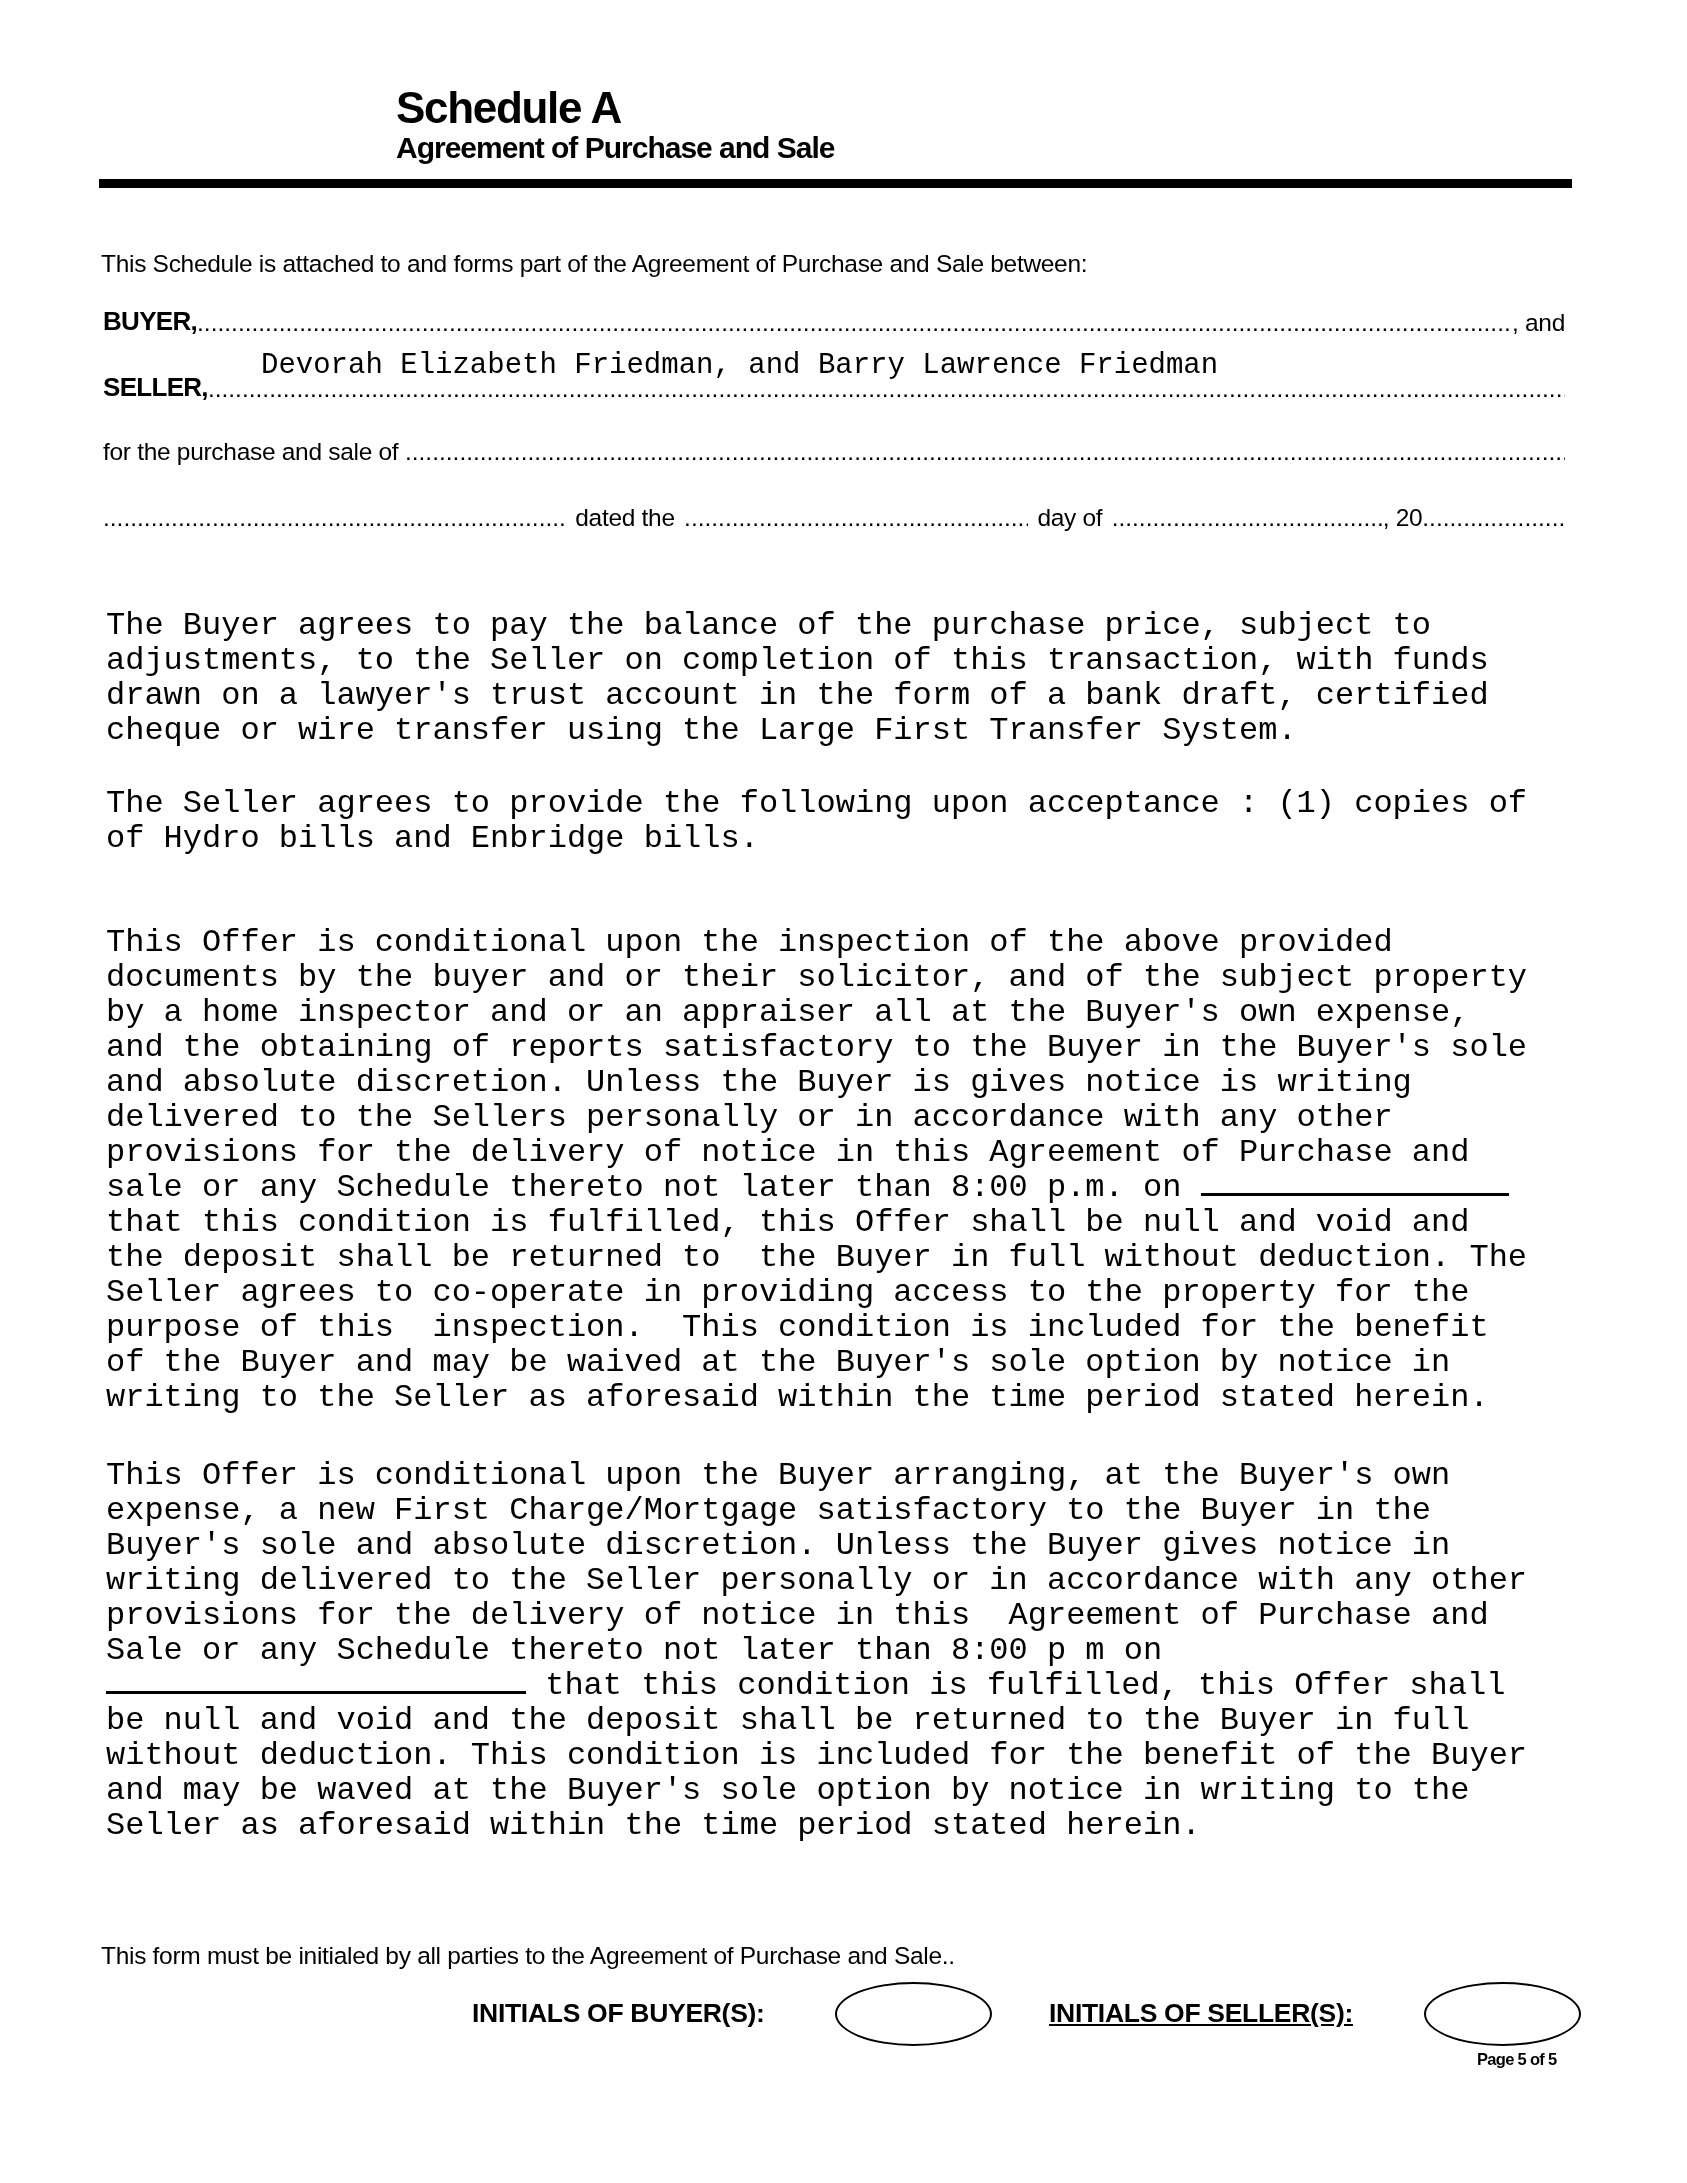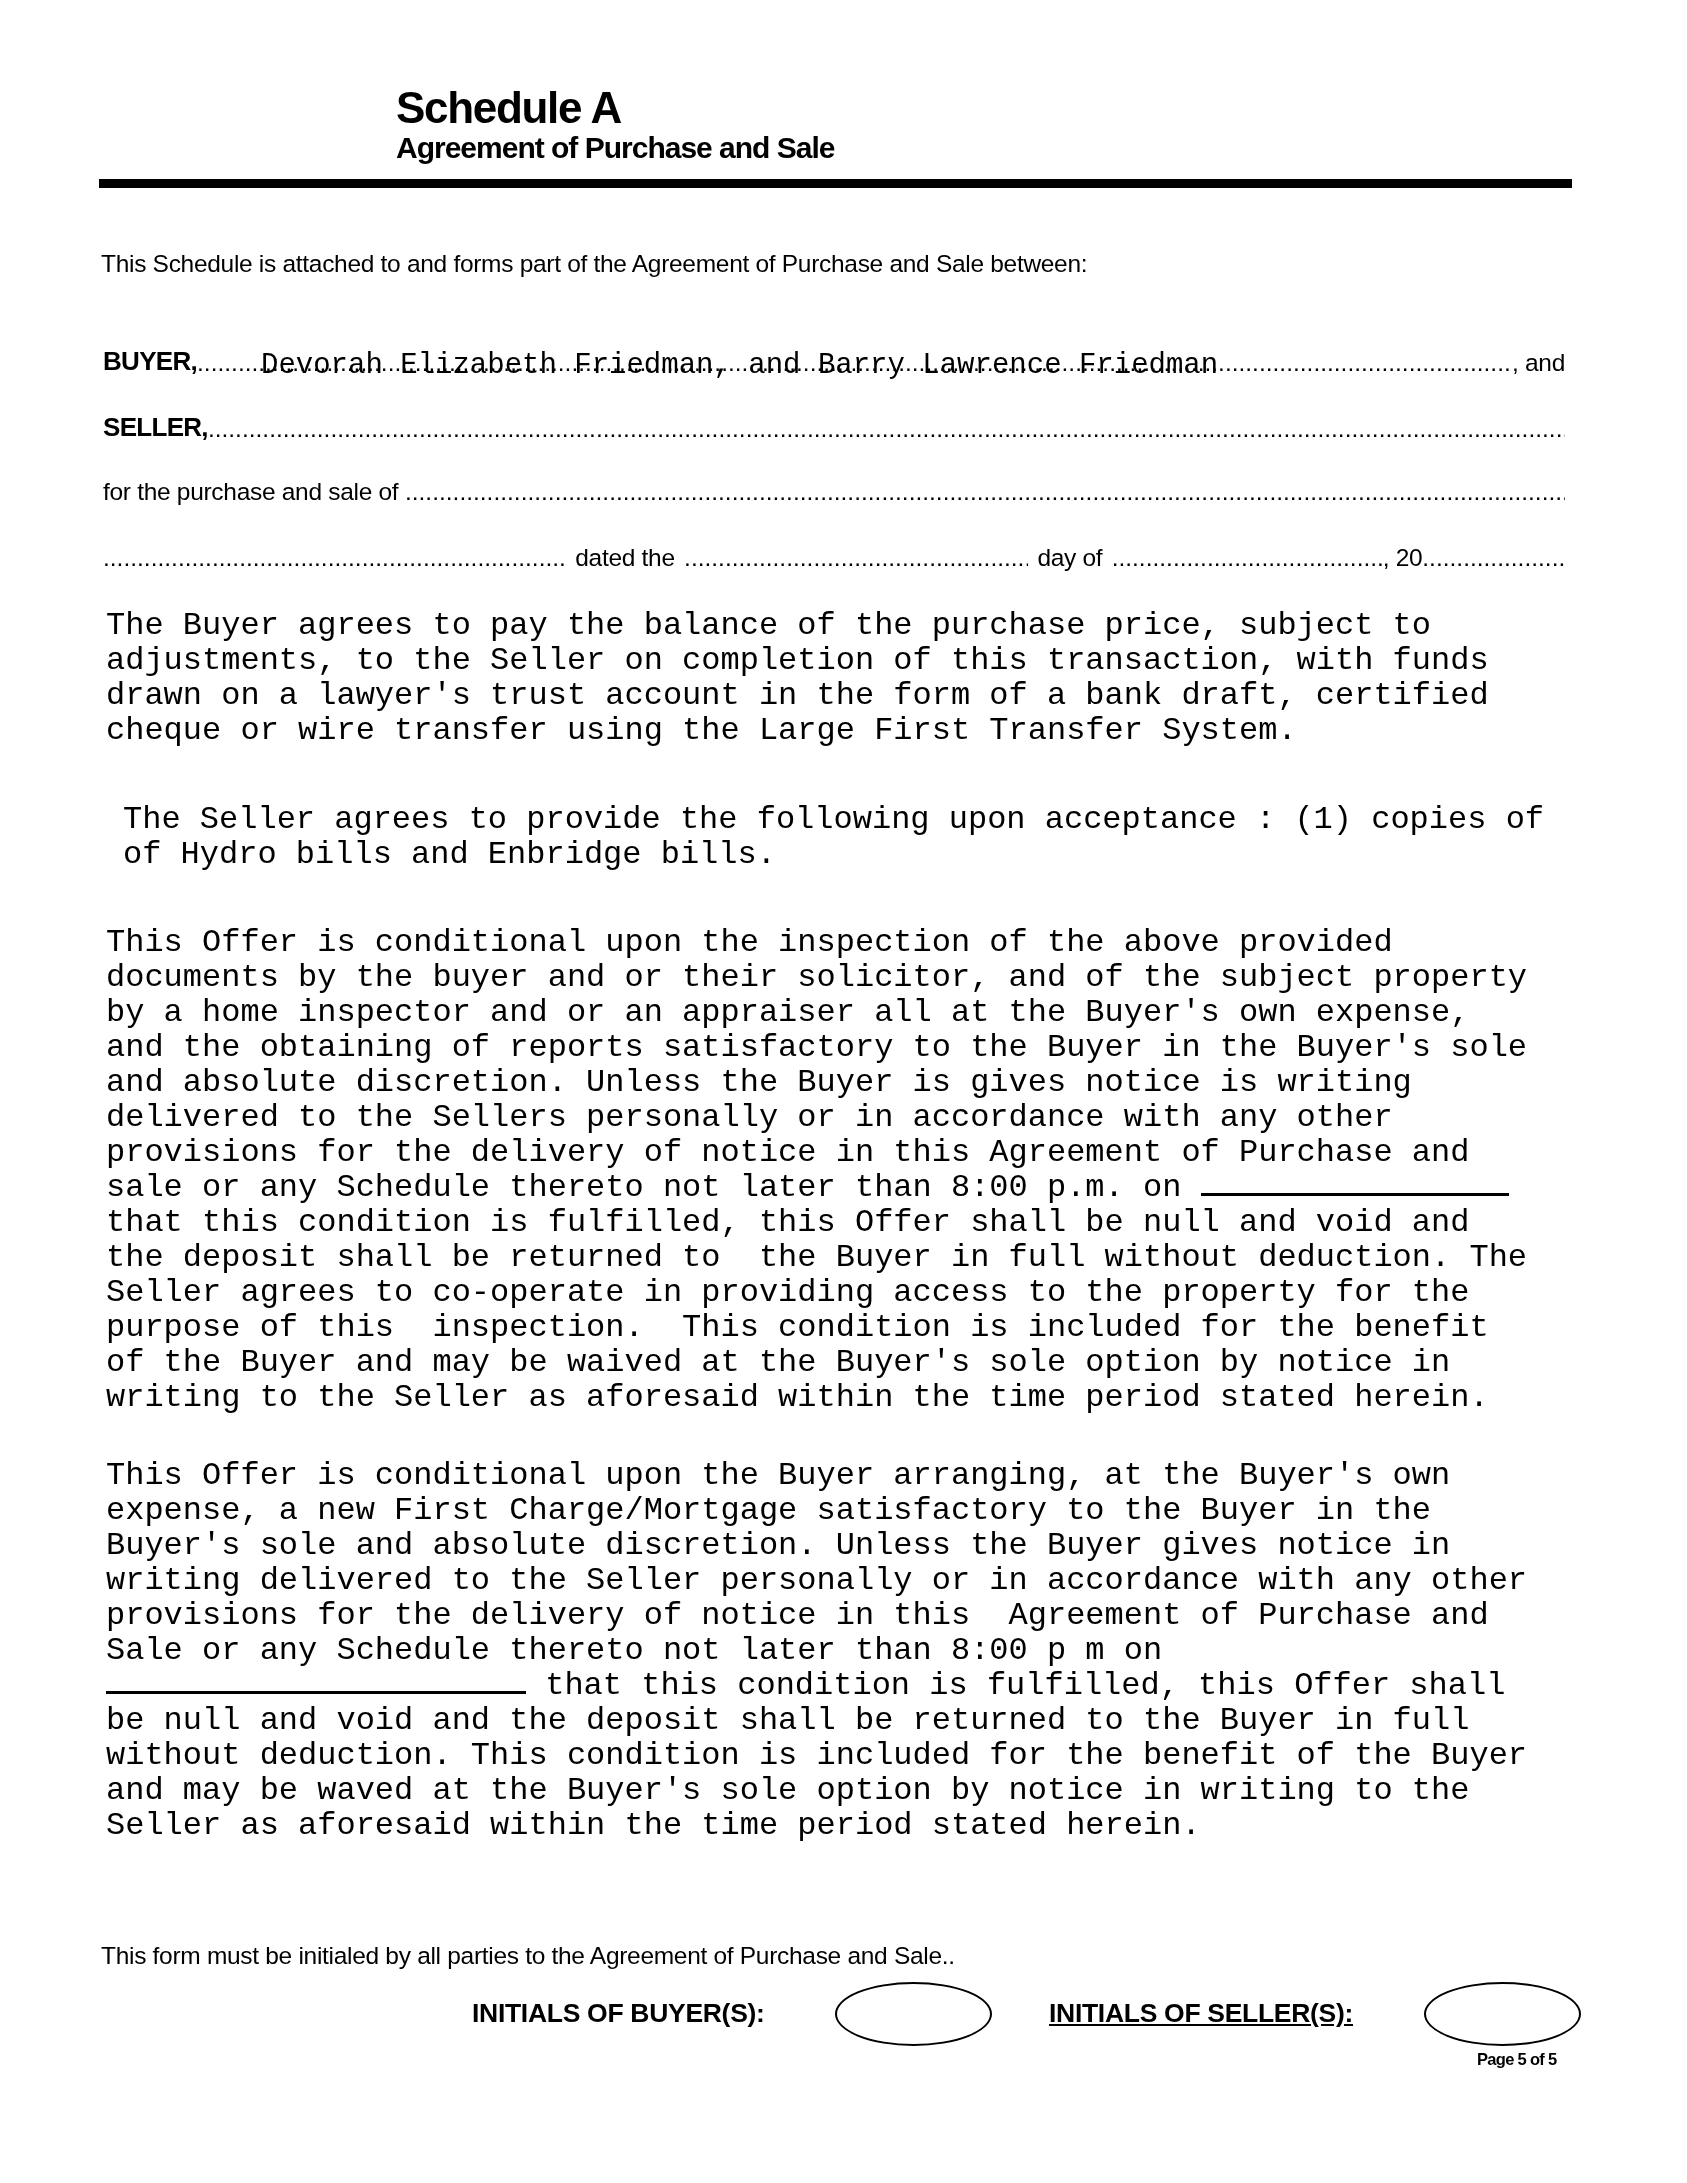--- a/index.html
+++ b/index.html
@@ -2,21 +2,21 @@
 <html style="font-size:10.6px"><head>
 <meta charset="utf-8">
 <style>
   html, body { margin: 0; padding: 0; background: #fff; }
   body { width: 1687px; height: 2183px; position: relative; overflow: hidden; color: #000; }
   .abs { position: absolute; }
   .hdr-title { left: 396px; top: 85px; font-family: "Liberation Sans", sans-serif; font-weight: bold; font-size: 44px; line-height: 46px; letter-spacing: -1.3px; }
   .hdr-sub { left: 396px; top: 131px; font-family: "Liberation Sans", sans-serif; font-weight: bold; font-size: 30px; line-height: 33px; letter-spacing: -1px; }
   .rule { left: 99px; top: 179px; width: 1473px; height: 8.6px; background: #000; }
   .sans { font-family: "Liberation Sans", sans-serif; font-size: 24.5px; letter-spacing: -0.3px; white-space: nowrap; }
-  .line { left: 103px; width: 1462px; display: flex; align-items: flex-end; margin-top: 40px; }
+  .line { left: 103px; width: 1462px; display: flex; align-items: flex-end; }
   .line .lbl { font-weight: bold; font-size: 26px; letter-spacing: -0.7px; }
   .dots { flex: 1; overflow: hidden; white-space: nowrap; }
   .dots::after { content: "........................................................................................................................................................................................................................................................................................................................................................................"; letter-spacing: 0px; }
   .fill { left: 261px; top: 349px; font-family: "Liberation Mono", monospace; font-size: 29px; white-space: pre; }
   .mono { left: 106px; font-family: "Liberation Mono", monospace; font-size: 32px; line-height: 35px; white-space: pre; }
   .blank { display: inline-block; border-bottom: 3.3px solid #000; vertical-align: baseline; height: 8px; }
   .foot-note { left: 101px; top: 1942px; }
   .init { font-family: "Liberation Sans", sans-serif; font-weight: bold; font-size: 26.5px; letter-spacing: -0.3px; white-space: nowrap; }
   .oval { border: 2px solid #000; border-radius: 50%; width: 153px; height: 60px; background: transparent; }
   .page { font-family: "Liberation Sans", sans-serif; font-weight: bold; font-size: 16.5px; letter-spacing: -0.7px; }
@@ -59,21 +59,21 @@
   <span style="width:9.3px"></span>
   <span class="dots" style="flex:0 0 271px"></span>
   <span>, 20</span>
   <span class="dots"></span>
 </div>
 
 <div class="abs mono" style="top:573px;">
 <div>The Buyer agrees to pay the balance of the purchase price, subject to</div><div>adjustments, to the Seller on completion of this transaction, with funds</div><div>drawn on a lawyer's trust account in the form of a bank draft, certified</div><div>cheque or wire transfer using the Large First Transfer System.</div>
 </div>
 
-<div class="abs mono" style="top:767px;margin-left:17px;">
+<div class="abs mono" style="top:751px;">
 <div>The Seller agrees to provide the following upon acceptance : (1) copies of</div><div>of Hydro bills and Enbridge bills.</div>
 </div>
 
 <div class="abs mono" style="top:890px;">
 <div>This Offer is conditional upon the inspection of the above provided</div><div>documents by the buyer and or their solicitor, and of the subject property</div><div>by a home inspector and or an appraiser all at the Buyer's own expense,</div><div>and the obtaining of reports satisfactory to the Buyer in the Buyer's sole</div><div>and absolute discretion. Unless the Buyer is gives notice is writing</div><div>delivered to the Sellers personally or in accordance with any other</div><div>provisions for the delivery of notice in this Agreement of Purchase and</div><div><span>sale or any Schedule thereto not later than 8:00 p.m. on </span><span class="blank" style="width:308px"></span></div><div>that this condition is fulfilled, this Offer shall be null and void and</div><div>the deposit shall be returned to  the Buyer in full without deduction. The</div><div>Seller agrees to co-operate in providing access to the property for the</div><div>purpose of this  inspection.  This condition is included for the benefit</div><div>of the Buyer and may be waived at the Buyer's sole option by notice in</div><div>writing to the Seller as aforesaid within the time period stated herein.</div>
 </div>
 
 <div class="abs mono" style="top:1423px;">
 <div>This Offer is conditional upon the Buyer arranging, at the Buyer's own</div><div>expense, a new First Charge/Mortgage satisfactory to the Buyer in the</div><div>Buyer's sole and absolute discretion. Unless the Buyer gives notice in</div><div>writing delivered to the Seller personally or in accordance with any other</div><div>provisions for the delivery of notice in this  Agreement of Purchase and</div><div>Sale or any Schedule thereto not later than 8:00 p m on</div><div><span class="blank" style="width:420px"></span><span> that this condition is fulfilled, this Offer shall</span></div><div>be null and void and the deposit shall be returned to the Buyer in full</div><div>without deduction. This condition is included for the benefit of the Buyer</div><div>and may be waved at the Buyer's sole option by notice in writing to the</div><div>Seller as aforesaid within the time period stated herein.</div>
 </div>

